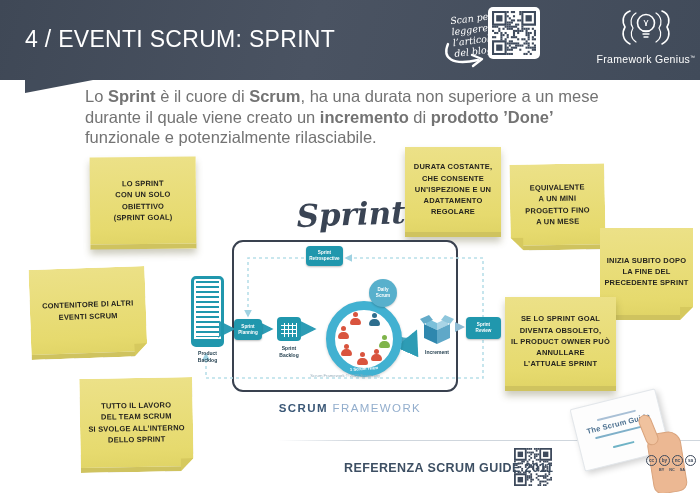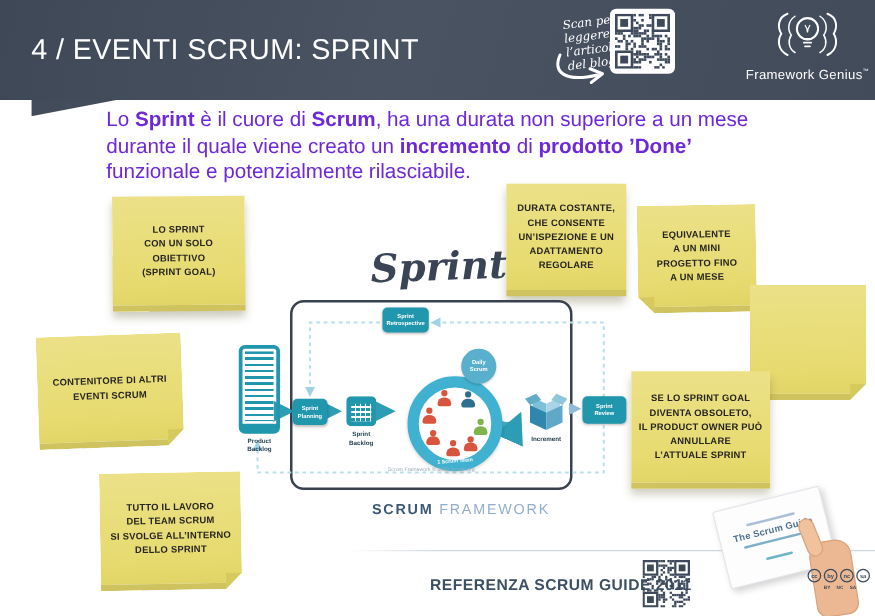--- a/index.html
+++ b/index.html
@@ -26,21 +26,21 @@
     line-height:1.15;transform:rotate(-7deg);}
   .scan-arrow{left:438px;top:42px;}
   .qr-head{left:488px;top:7px;width:52px;height:52px;background:#fff;
     border-radius:5px;padding:4px;}
   .qr-head svg,.qr-foot svg{width:100%;height:100%;display:block;}
   .logo{left:596px;top:8px;width:100px;text-align:center;color:#fff;}
   .logo-text{font-size:10.5px;letter-spacing:.3px;margin-top:1px;}
   .logo-tm{font-size:5px;vertical-align:super;}
 
   
-  .intro{left:85px;top:86px;width:548px;font-size:16.5px;line-height:1.25;color:#6d28d9;}
+  .intro{left:85px;top:86px;width:548px;font-size:16.5px;line-height:1.25;color:#737373;}
   .intro b{font-weight:bold;}
 
   
   .sticky{background:linear-gradient(178deg,#ece188 0%,#e6da6e 80%,#e0d466 100%);
     border-bottom:5px solid var(--sticky-dark);
     box-shadow:0 5px 7px rgba(90,85,40,.30);
     display:flex;align-items:center;justify-content:center;text-align:center;
     font-weight:bold;font-size:7.5px;line-height:1.5;color:#26251f;
     letter-spacing:.2px;padding:4px;}
   .fold{position:absolute;width:13px;height:13px;background:#d6c95e;}
@@ -90,21 +90,21 @@
   .person::before{content:'';position:absolute;left:4px;top:0;width:5px;height:5px;
     border-radius:50%;background:currentColor;}
   .person::after{content:'';position:absolute;left:1px;top:5.5px;width:11px;height:7px;
     border-radius:5px 5px 2px 2px;background:currentColor;}
   .daily{left:369px;top:279px;width:28px;height:28px;border-radius:50%;
     background:var(--teal-light);color:#fff;font-weight:bold;font-size:4.6px;
     line-height:1.25;display:flex;align-items:center;justify-content:center;
     text-align:center;box-shadow:0 1px 2px rgba(0,0,0,.2);}
   .inc-icon{left:420px;top:309px;width:34px;height:36px;}
   .credit{left:295px;top:373px;width:100px;text-align:center;font-size:4.2px;color:#98aebb;}
-  .caption{left:260px;top:402px;width:180px;text-align:right;font-size:11.5px;
+  .caption{left:260px;top:402px;width:180px;text-align:center;font-size:11.5px;
     letter-spacing:1.4px;}
   .caption .c-b{font-weight:bold;color:#3b5877;}
   .caption .c-l{color:#93aecd;}
 
   
   .foot-line{left:278px;top:440px;width:422px;height:1px;
     background:linear-gradient(to right,rgba(207,214,221,0),#cfd6dd 18%,#cfd6dd);}
   .reference{left:344px;top:461px;font-size:12.5px;font-weight:bold;color:#3d4f63;
     letter-spacing:.4px;}
   .qr-foot{left:514px;top:448px;width:38px;height:38px;}
@@ -306,21 +306,23 @@
 DELLO SPRINT</span><span class="fold fold-br"></span></div>
 <div class="abs sticky s4 pre">DURATA COSTANTE,
 CHE CONSENTE
 UN’ISPEZIONE E UN
 ADATTAMENTO
 REGOLARE</div>
 <div class="abs sticky s5 pre cut-bl"><span class="pre">EQUIVALENTE
 A UN MINI
 PROGETTO FINO
 A UN MESE</span><span class="fold fold-bl"></span></div>
-<div class="abs sticky s6 pre cut-br"><span class="fold fold-br"></span></div>
+<div class="abs sticky s6 pre cut-br"><span class="pre">INIZIA SUBITO DOPO
+LA FINE DEL
+PRECEDENTE SPRINT</span><span class="fold fold-br"></span></div>
 <div class="abs sticky s7 pre">SE LO SPRINT GOAL
 DIVENTA OBSOLETO,
 IL PRODUCT OWNER PUÒ
 ANNULLARE
 L’ATTUALE SPRINT</div>
 
 <div class="abs sprint-script">Sprint</div>
 <div class="abs frame"></div>
 
 <svg class="abs dia-svg" viewBox="0 0 350 160">

